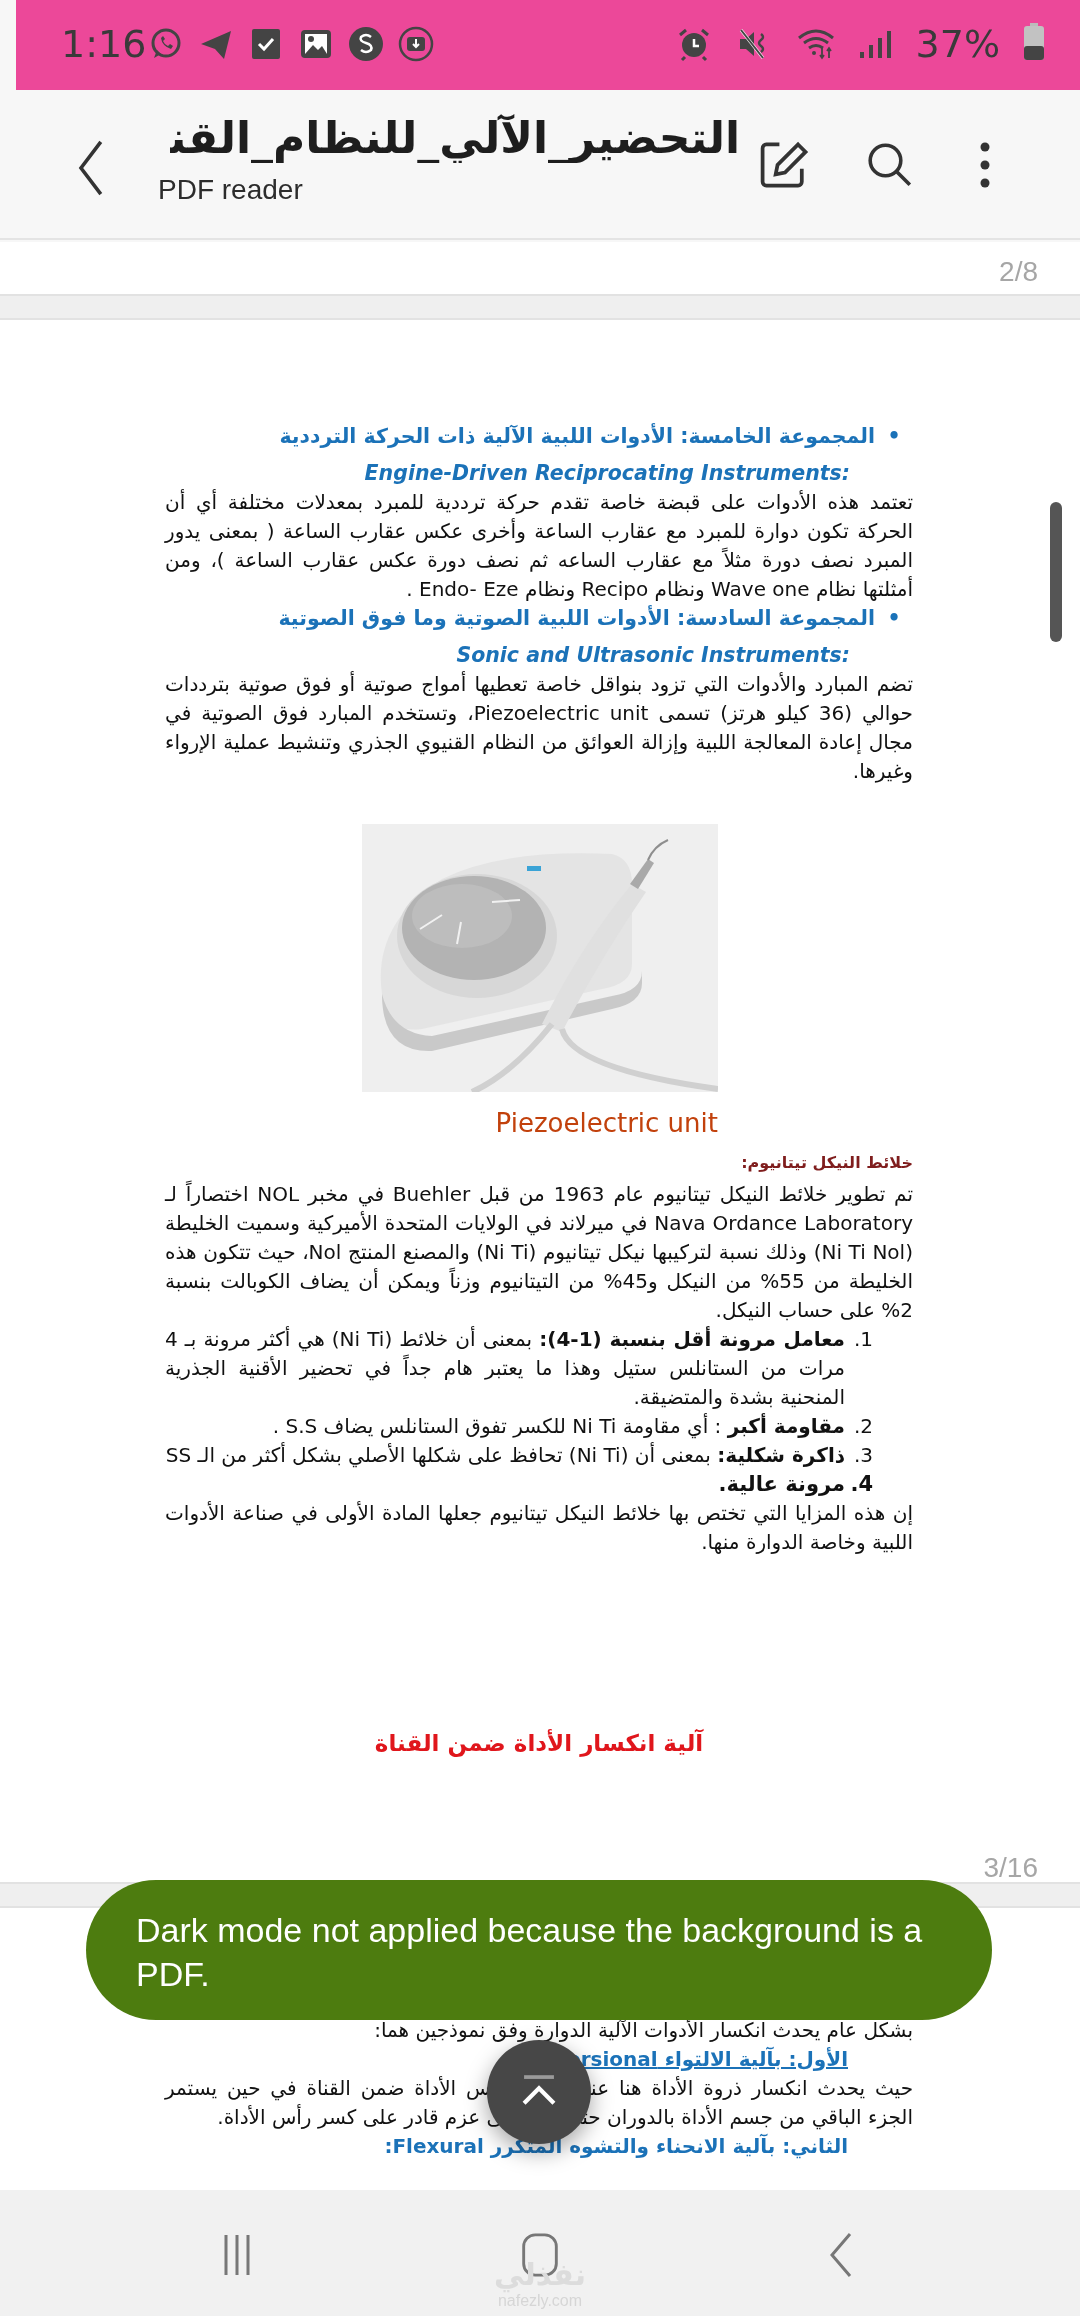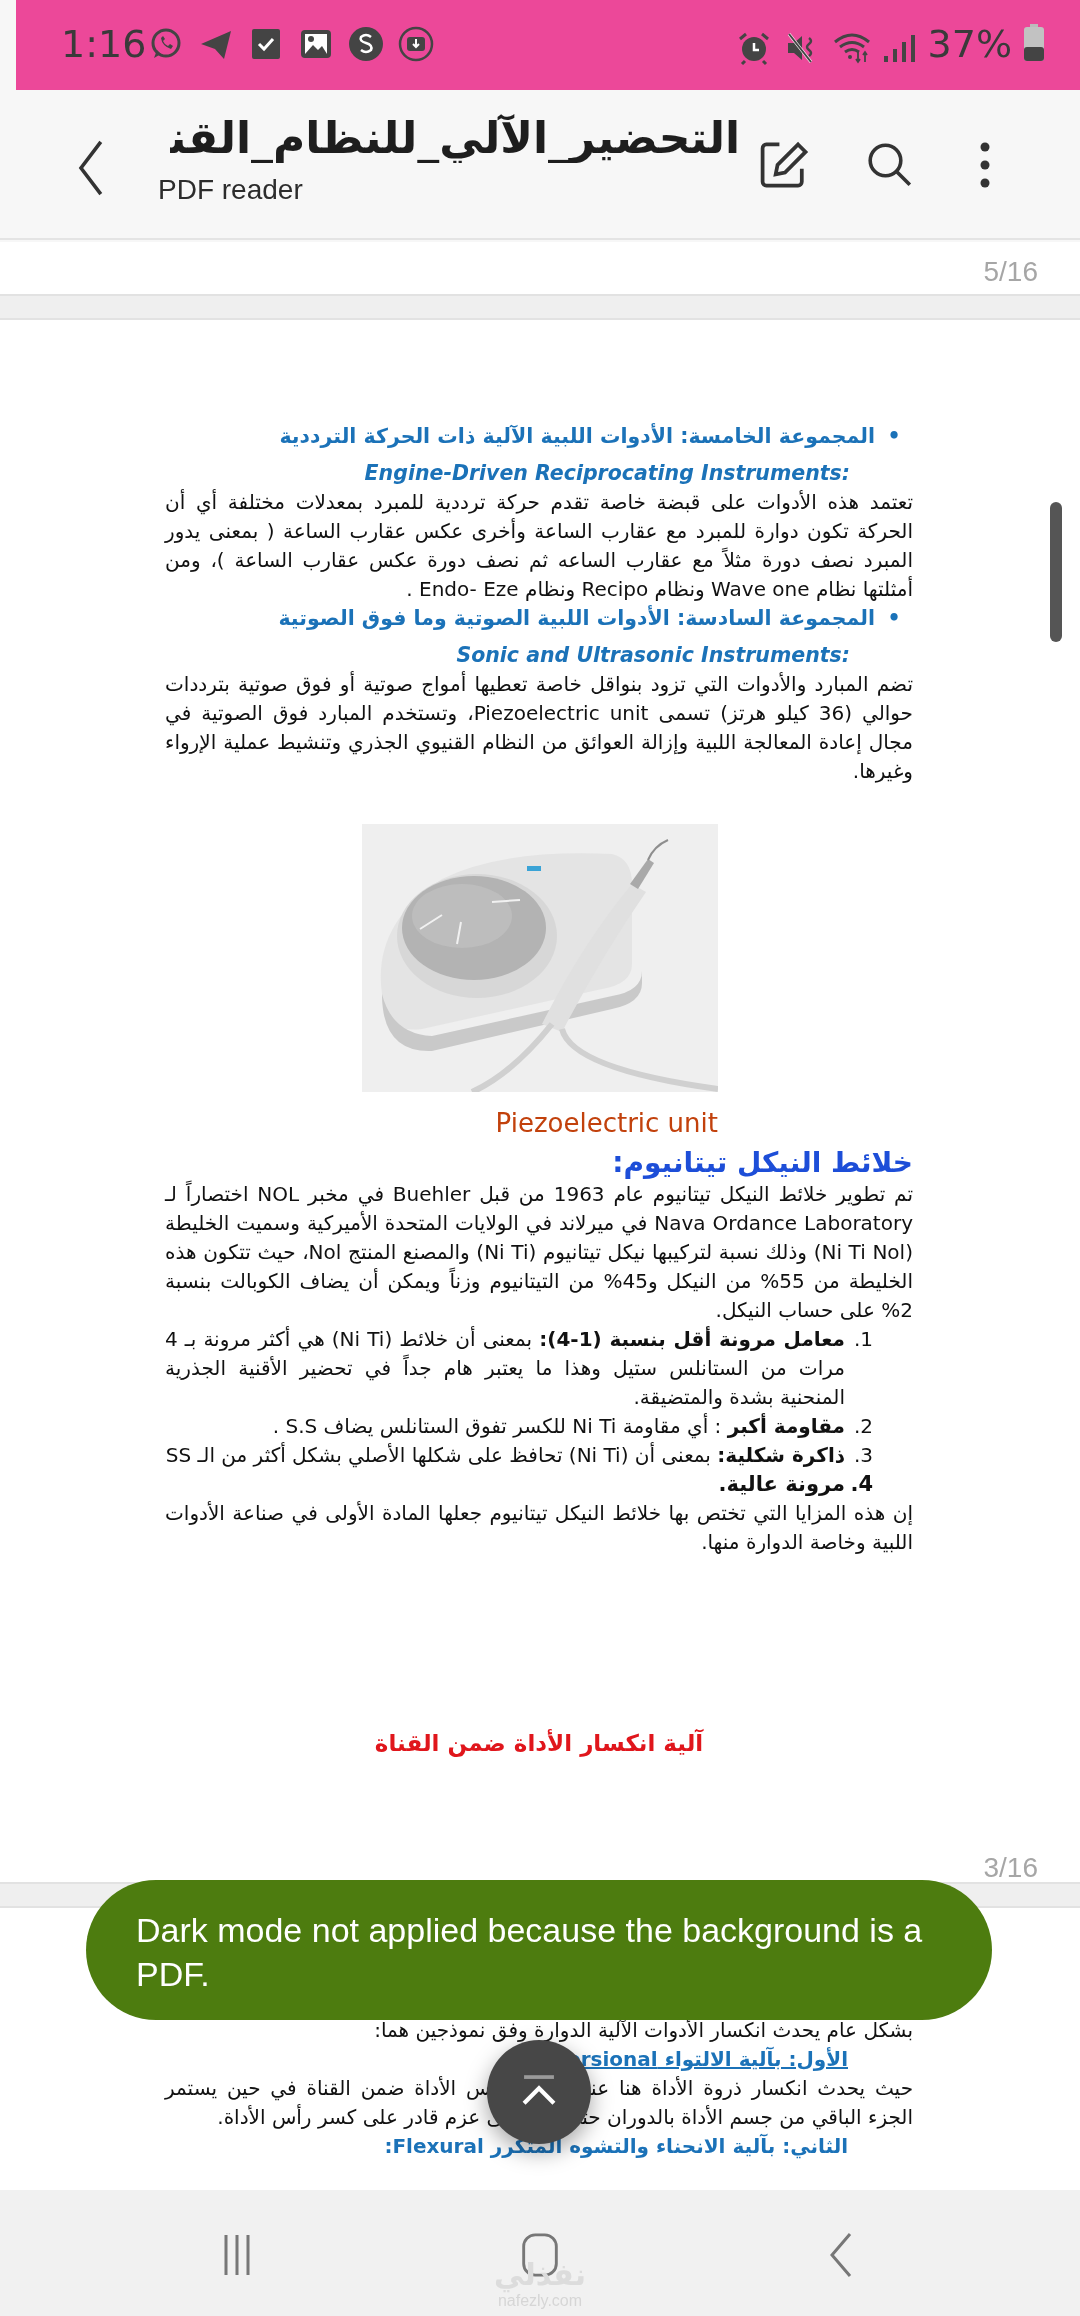--- a/index.html
+++ b/index.html
@@ -3,21 +3,21 @@
 <meta charset="utf-8">
 <style>
   * { box-sizing: border-box; margin: 0; padding: 0; }
   html, body { width: 1080px; height: 2316px; overflow: hidden; background: #f7f7f7; }
   body { position: relative; font-family: "Liberation Sans", "DejaVu Sans", sans-serif; color: #222; }
 
   
   .statusbar { position: absolute; top: 0; left: 16px; width: 1068px; height: 90px; background: #ec4899; }
   .sb-time { position: absolute; left: 45px; top: 22px; font-size: 38px; color: #3a3a3a; font-family: "DejaVu Sans", sans-serif; }
   .sb-left-icons { position: absolute; left: 132px; top: 26px; display: flex; gap: 14px; align-items: center; }
-  .sb-right { position: absolute; right: 40px; top: 22px; display: flex; gap: 12px; align-items: flex-end; }
+  .sb-right { position: absolute; right: 40px; top: 22px; display: flex; gap: 24px; align-items: center; }
   .sb-icon { width: 36px; height: 36px; display: inline-block; }
   .sb-batt-text { font-size: 38px; color: #3a3a3a; font-family: "DejaVu Sans", sans-serif; }
 
   
   .appbar { position: absolute; top: 90px; left: 0; width: 1080px; height: 150px; background: #f7f7f7; border-bottom: 2px solid #e4e4e4; }
   .back-btn { position: absolute; left: 60px; top: 38px; width: 60px; height: 80px; display: flex; align-items: center; justify-content: center; }
   .title { position: absolute; left: 170px; top: 22px; width: 570px; font-size: 44px; font-weight: bold; color: #1e1e1e; direction: rtl; text-align: right; white-space: nowrap; overflow: hidden; font-family: "DejaVu Sans", sans-serif; }
   .subtitle { position: absolute; left: 158px; top: 84px; font-size: 28px; color: #2c2c2c; }
   .ab-icon { position: absolute; top: 40px; width: 70px; height: 70px; display: flex; align-items: center; justify-content: center; }
   .ab-edit { left: 750px; }
@@ -30,21 +30,21 @@
   .page-num { position: absolute; right: 42px; font-size: 28px; color: #a6a6a6; font-family: "Liberation Sans", sans-serif; }
   .gap { position: absolute; left: 0; width: 1080px; background: #efefef; border-top: 2px solid #e2e2e2; border-bottom: 2px solid #e2e2e2; }
 
   .content { position: absolute; left: 165px; width: 748px; direction: rtl; text-align: justify; font-family: "DejaVu Sans", sans-serif; font-size: 20px; line-height: 29px; color: #111; }
   .blue-h { color: #1b72b8; font-weight: bold; font-size: 20.5px; line-height: 29px; }
   .blue-h .bullet { display: inline-block; width: 38px; text-align: center; }
   .blue-h .en { font-style: italic; display: block; padding-right: 63px; direction: rtl; margin-top: 8px; }
   .blue-h .ar { padding-right: 0; margin-left: 36px; }
   .indent-h { padding-right: 25px; }
   .para { text-align: justify; text-align-last: right; }
-  .red-h { color: #1d4ed8; font-weight: bold; font-size: 28px; line-height: 34px; }
+  .red-h { color: #7f1d1d; font-weight: bold; font-size: 16px; line-height: 34px; }
   .under-h { font-weight: bold; text-decoration: underline; font-size: 20.5px; }
   .list { padding-right: 40px; }
   .list-item { position: relative; padding-right: 28px; }
   .list-item .num { position: absolute; right: 0; top: 0; }
   .figure { position: absolute; left: 362px; width: 356px; height: 268px; background: #eeeeee; }
   .caption { position: absolute; left: 362px; width: 356px; text-align: right; font-size: 26px; color: #c2410c; font-family: "DejaVu Sans", sans-serif; }
   .center-red { position: absolute; left: 165px; width: 748px; text-align: center; color: #e0161c; font-weight: bold; font-size: 23px; font-family: "DejaVu Sans", sans-serif; direction: rtl; }
   .link-h { color: #1b72b8; font-weight: bold; text-decoration: underline; }
 
   
@@ -180,21 +180,21 @@
         <circle cx="10" cy="12" r="4.5" fill="#333"></circle>
         <circle cx="10" cy="30" r="4.5" fill="#333"></circle>
         <circle cx="10" cy="48" r="4.5" fill="#333"></circle>
       </svg>
   </div>
 </div>
 
 <div class="pdf-area">
 
   <div class="page" style="top:0; height:52px;">
-    <span class="page-num" style="top:14px;">5/16</span>
+    <span class="page-num" style="top:14px;">2/8</span>
   </div>
   <div class="gap" style="top:52px; height:26px;"></div>
 
   <div class="page" style="top:78px; height:1562px;">
     <div class="content" style="top:102px;">
       <div class="blue-h">
         <span class="bullet">•</span><span class="ar">المجموعة الخامسة: الأدوات اللبية الآلية ذات الحركة الترددية</span>
         <span class="en">:Engine-Driven Reciprocating Instruments</span>
       </div>
       <div class="para">تعتمد هذه الأدوات على قبضة خاصة تقدم حركة ترددية للمبرد بمعدلات مختلفة أي أن الحركة تكون دوارة للمبرد مع عقارب الساعة وأخرى عكس عقارب الساعة ( بمعنى يدور المبرد نصف دورة مثلاً مع عقارب الساعه ثم نصف دورة عكس عقارب الساعة )، ومن أمثلتها نظام Wave one ونظام Recipo ونظام Endo- Eze .</div>

